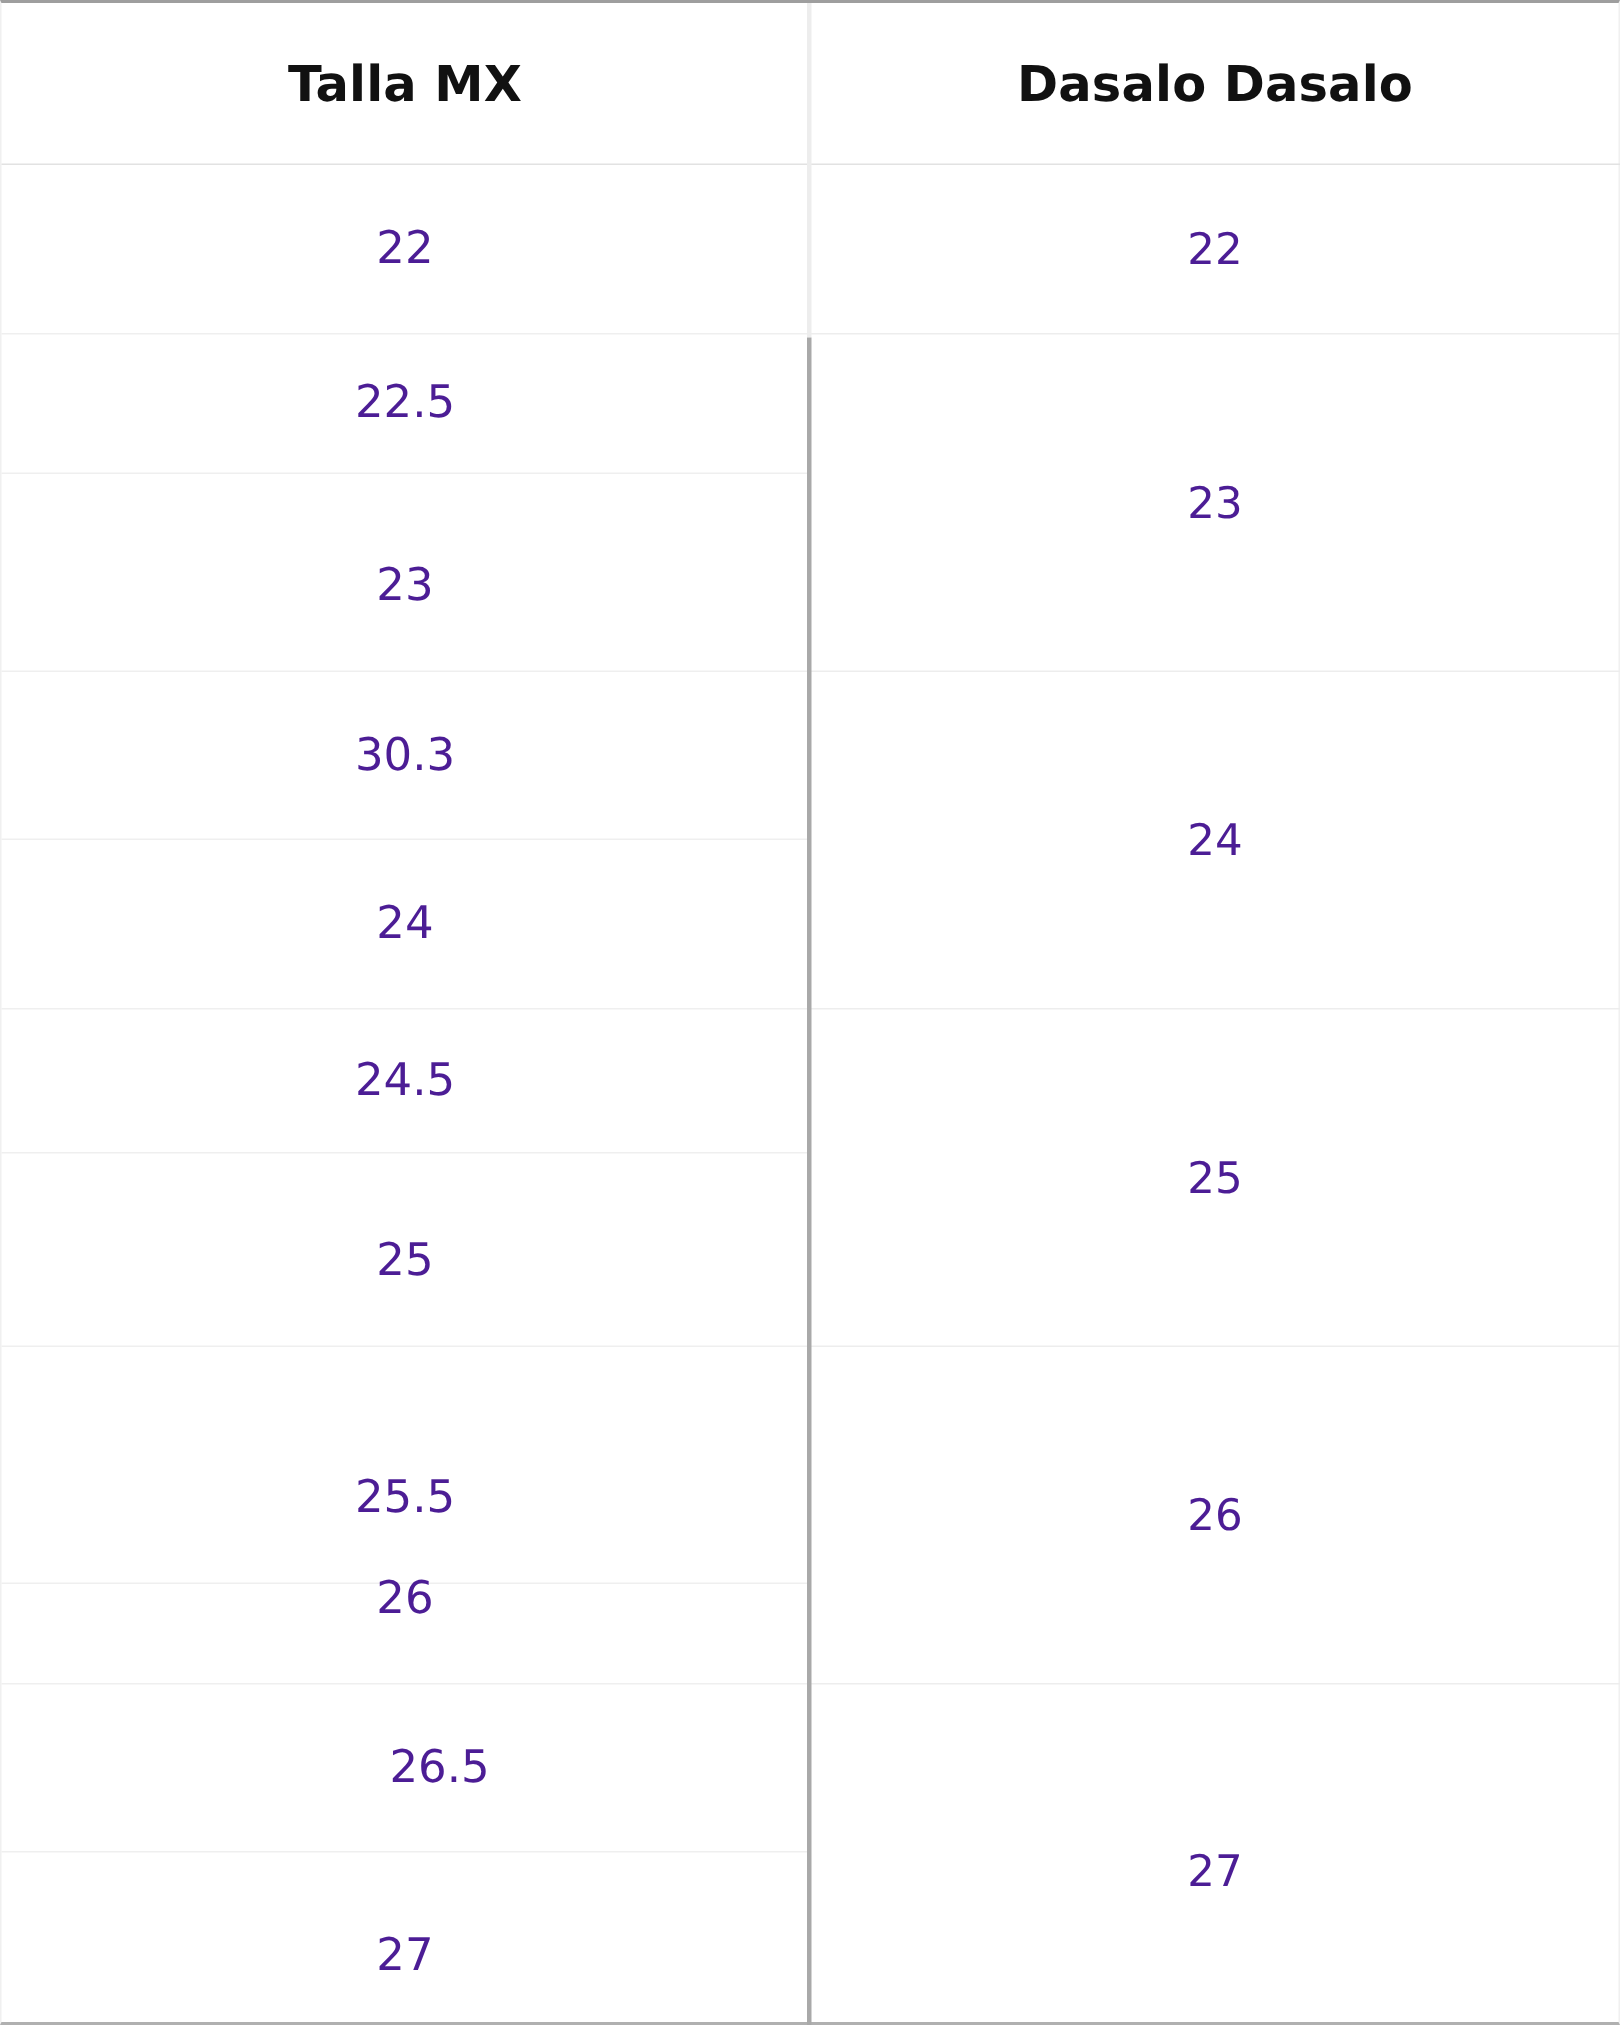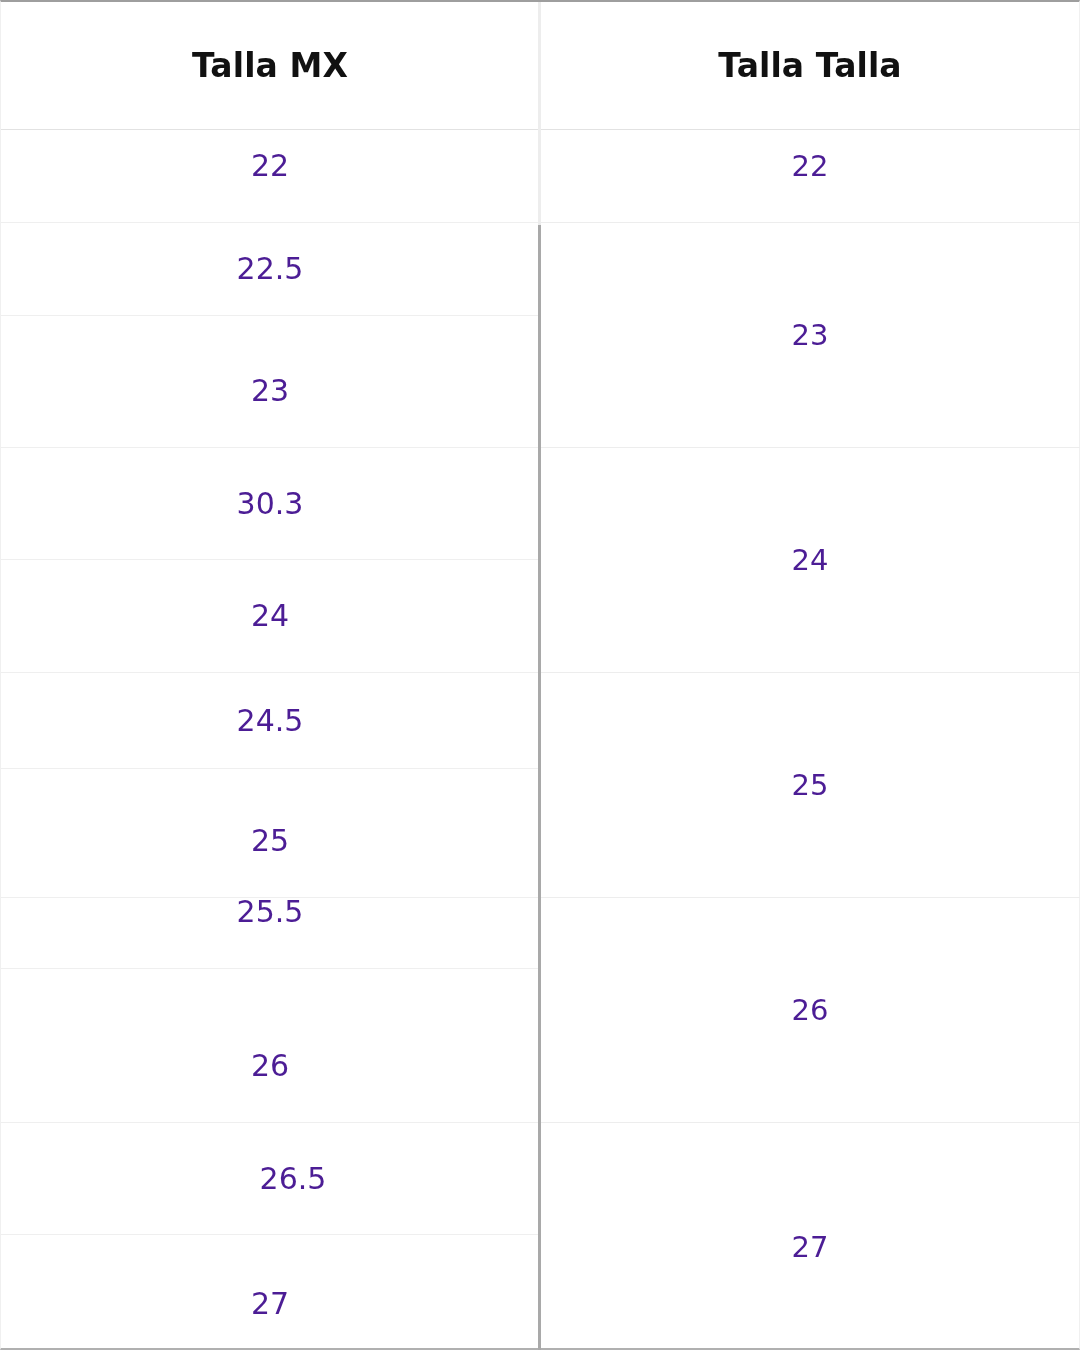--- a/index.html
+++ b/index.html
@@ -27,21 +27,21 @@
     border-left: 1px solid #f0f0f0;
     border-right: 1px solid #f0f0f0;
   }
 
   
   .chart-header {
     position: absolute;
     left: 0;
     top: 0;
     width: 1080px;
-    height: 128px;
+    height: 108px;
     display: flex;
     border-bottom: 1px solid #e2e2e2;
     box-sizing: border-box;
   }
   .chart-header .head-cell {
     display: flex;
     align-items: center;
     justify-content: center;
     height: 100%;
     box-sizing: border-box;
@@ -121,33 +121,33 @@
   }
   .col-right .cell { font-size: 29px; }
 </style>
 </head>
 <body>
 
 <div class="size-chart">
 
   <div class="chart-header">
     <div class="head-cell left">Talla MX</div>
-    <div class="head-cell right">Talla Talla</div>
+    <div class="head-cell right">Dasalo Dasalo</div>
   </div>
 
   <div class="chart-body">
     <div class="col-left">
         <div class="cell" style="top: 0px; height: 112.5px;">22</div>
         <div class="cell" style="top: 112.5px; height: 93px;">22.5</div>
         <div class="cell" style="top: 225px; height: 112.5px;">23</div>
         <div class="cell" style="top: 337.5px; height: 112.5px;">30.3</div>
         <div class="cell" style="top: 450px; height: 112.5px;">24</div>
         <div class="cell" style="top: 562.5px; height: 96px;">24.5</div>
         <div class="cell" style="top: 675px; height: 112.5px;">25</div>
-        <div class="cell" style="top: 746px; height: 112.5px;">25.5</div>
+        <div class="cell" style="top: 833px; height: 112.5px;">25.5</div>
         <div class="cell" style="top: 900px; height: 112.5px;">26</div>
         <div class="cell" style="top: 1012.5px; height: 112.5px; padding-left: 46px;">26.5</div>
         <div class="cell last" style="top: 1125px; height: 112.5px;">27</div>
       </div>
     <div class="col-right">
         <div class="cell" style="top: 0px; height: 112.5px;">22</div>
         <div class="cell" style="top: 112.5px; height: 225px;">23</div>
         <div class="cell" style="top: 337.5px; height: 225px;">24</div>
         <div class="cell" style="top: 562.5px; height: 225px;">25</div>
         <div class="cell" style="top: 787.5px; height: 225px;">26</div>

